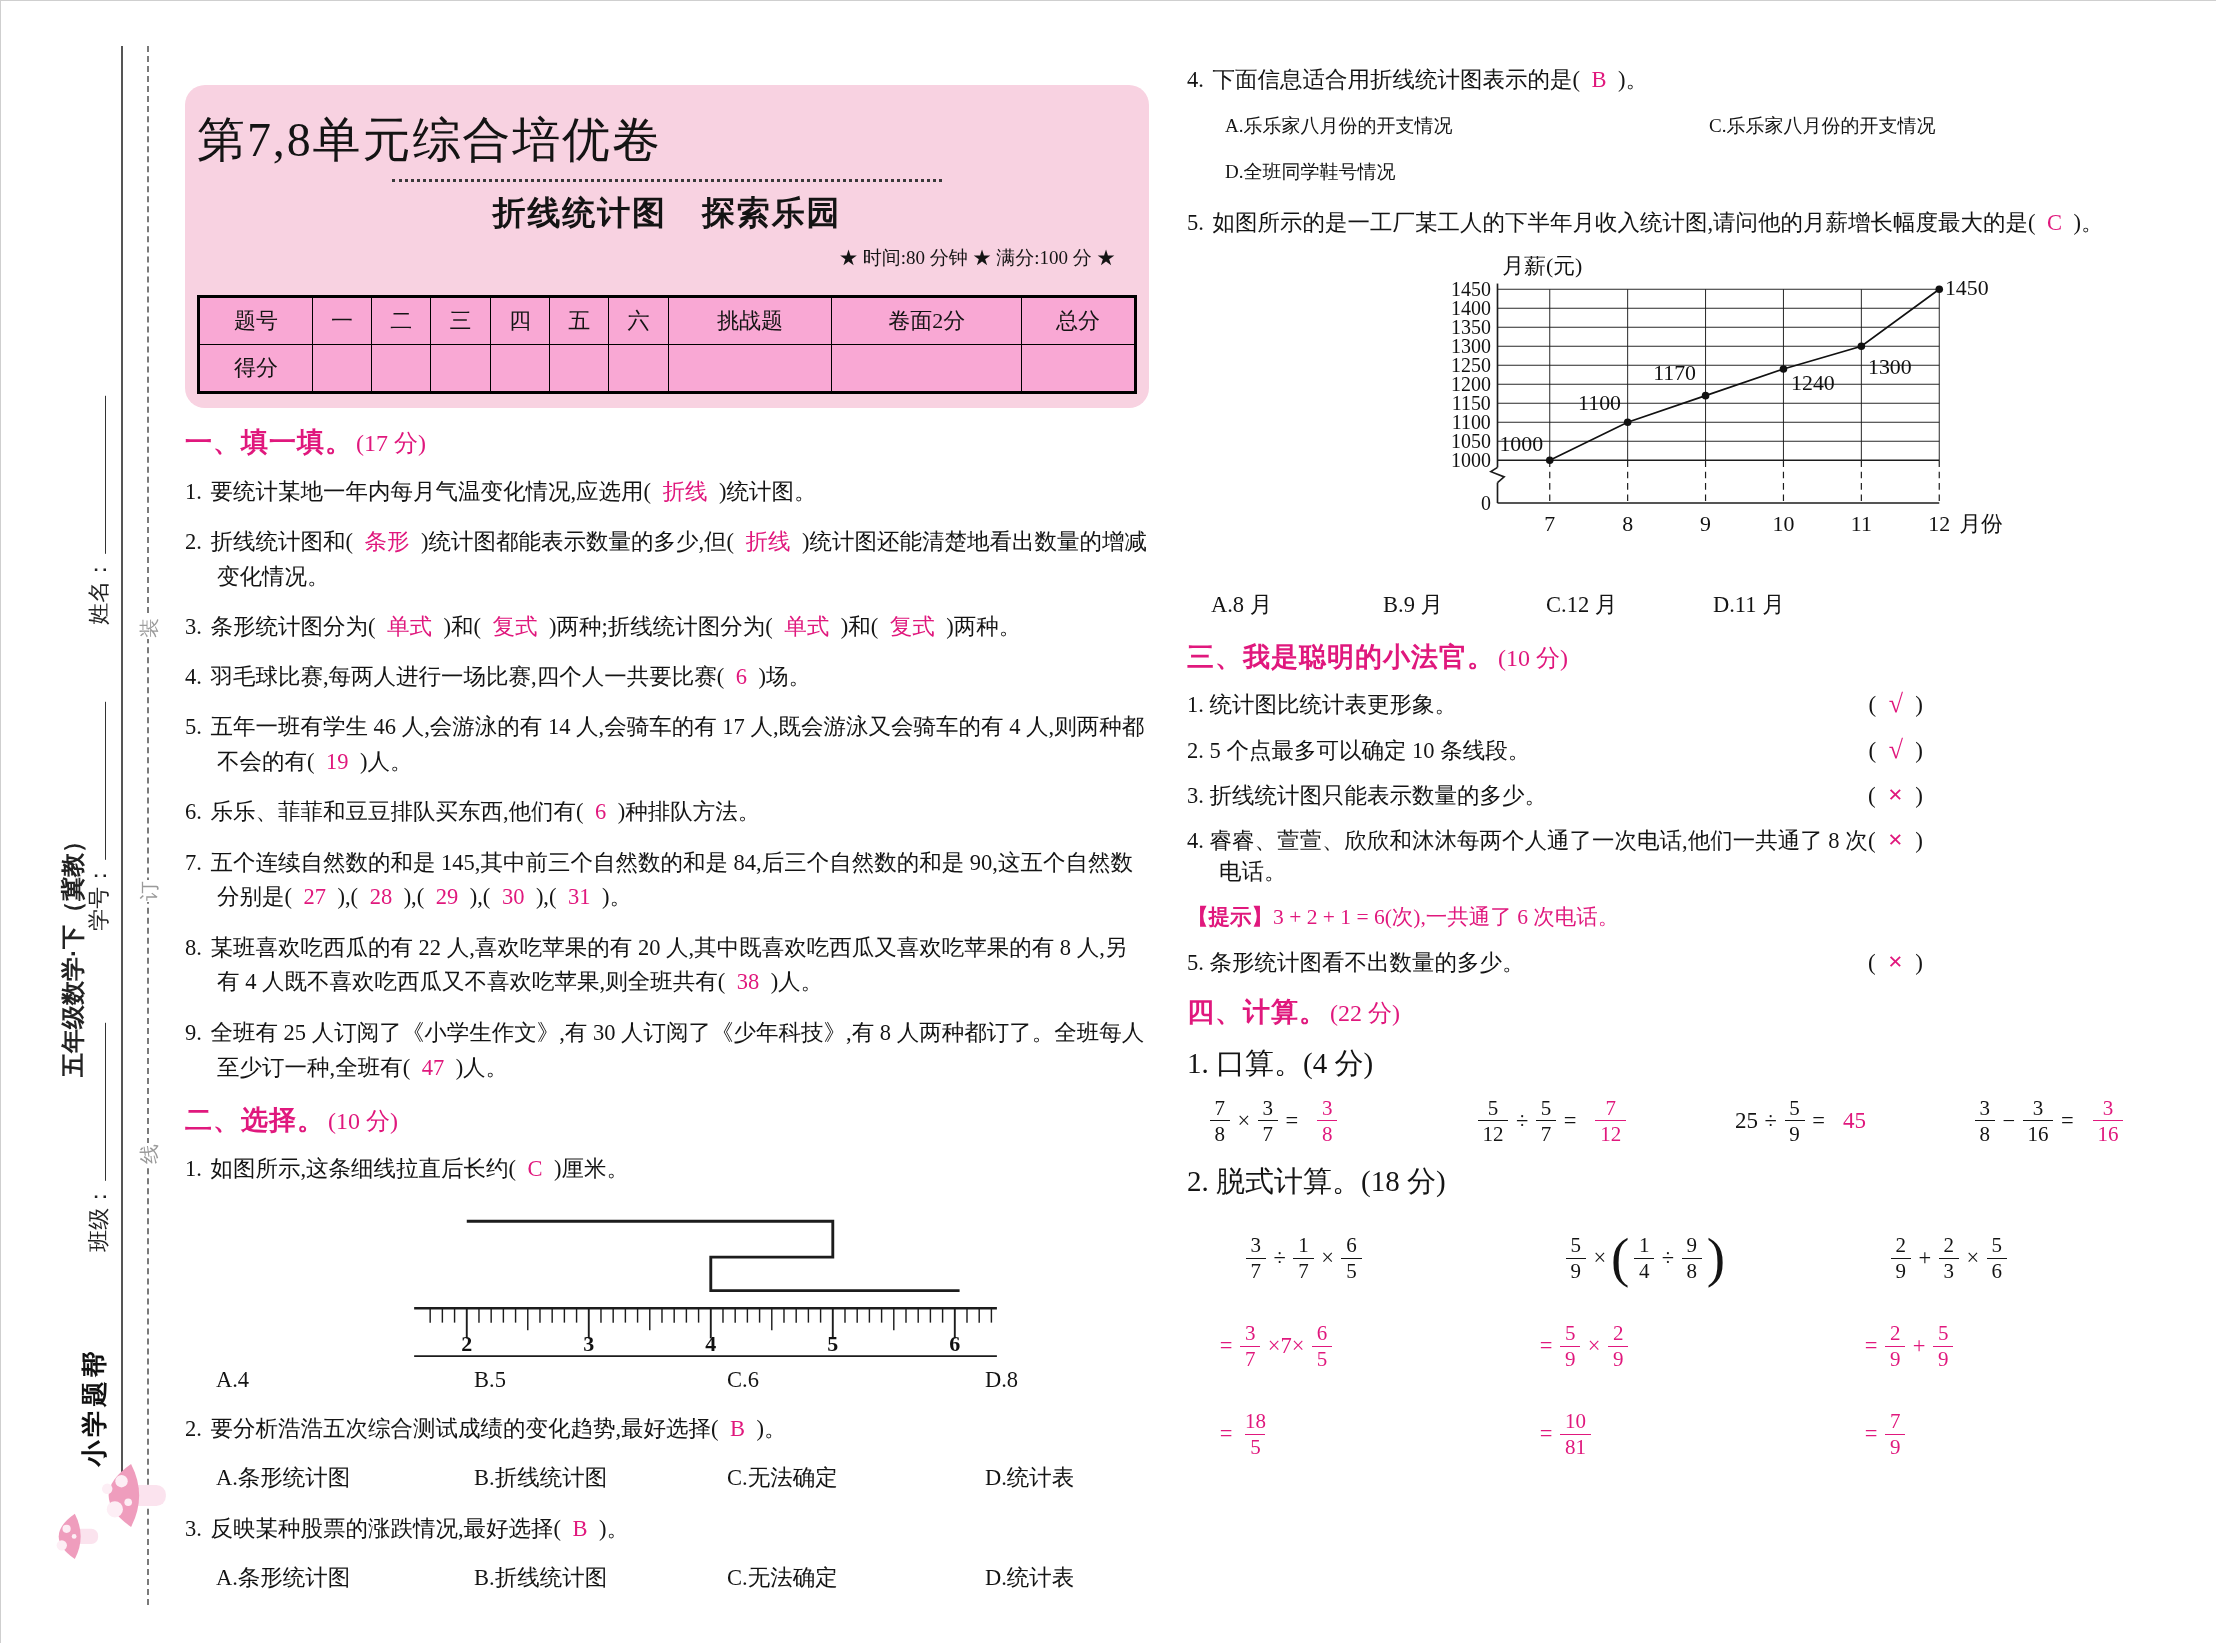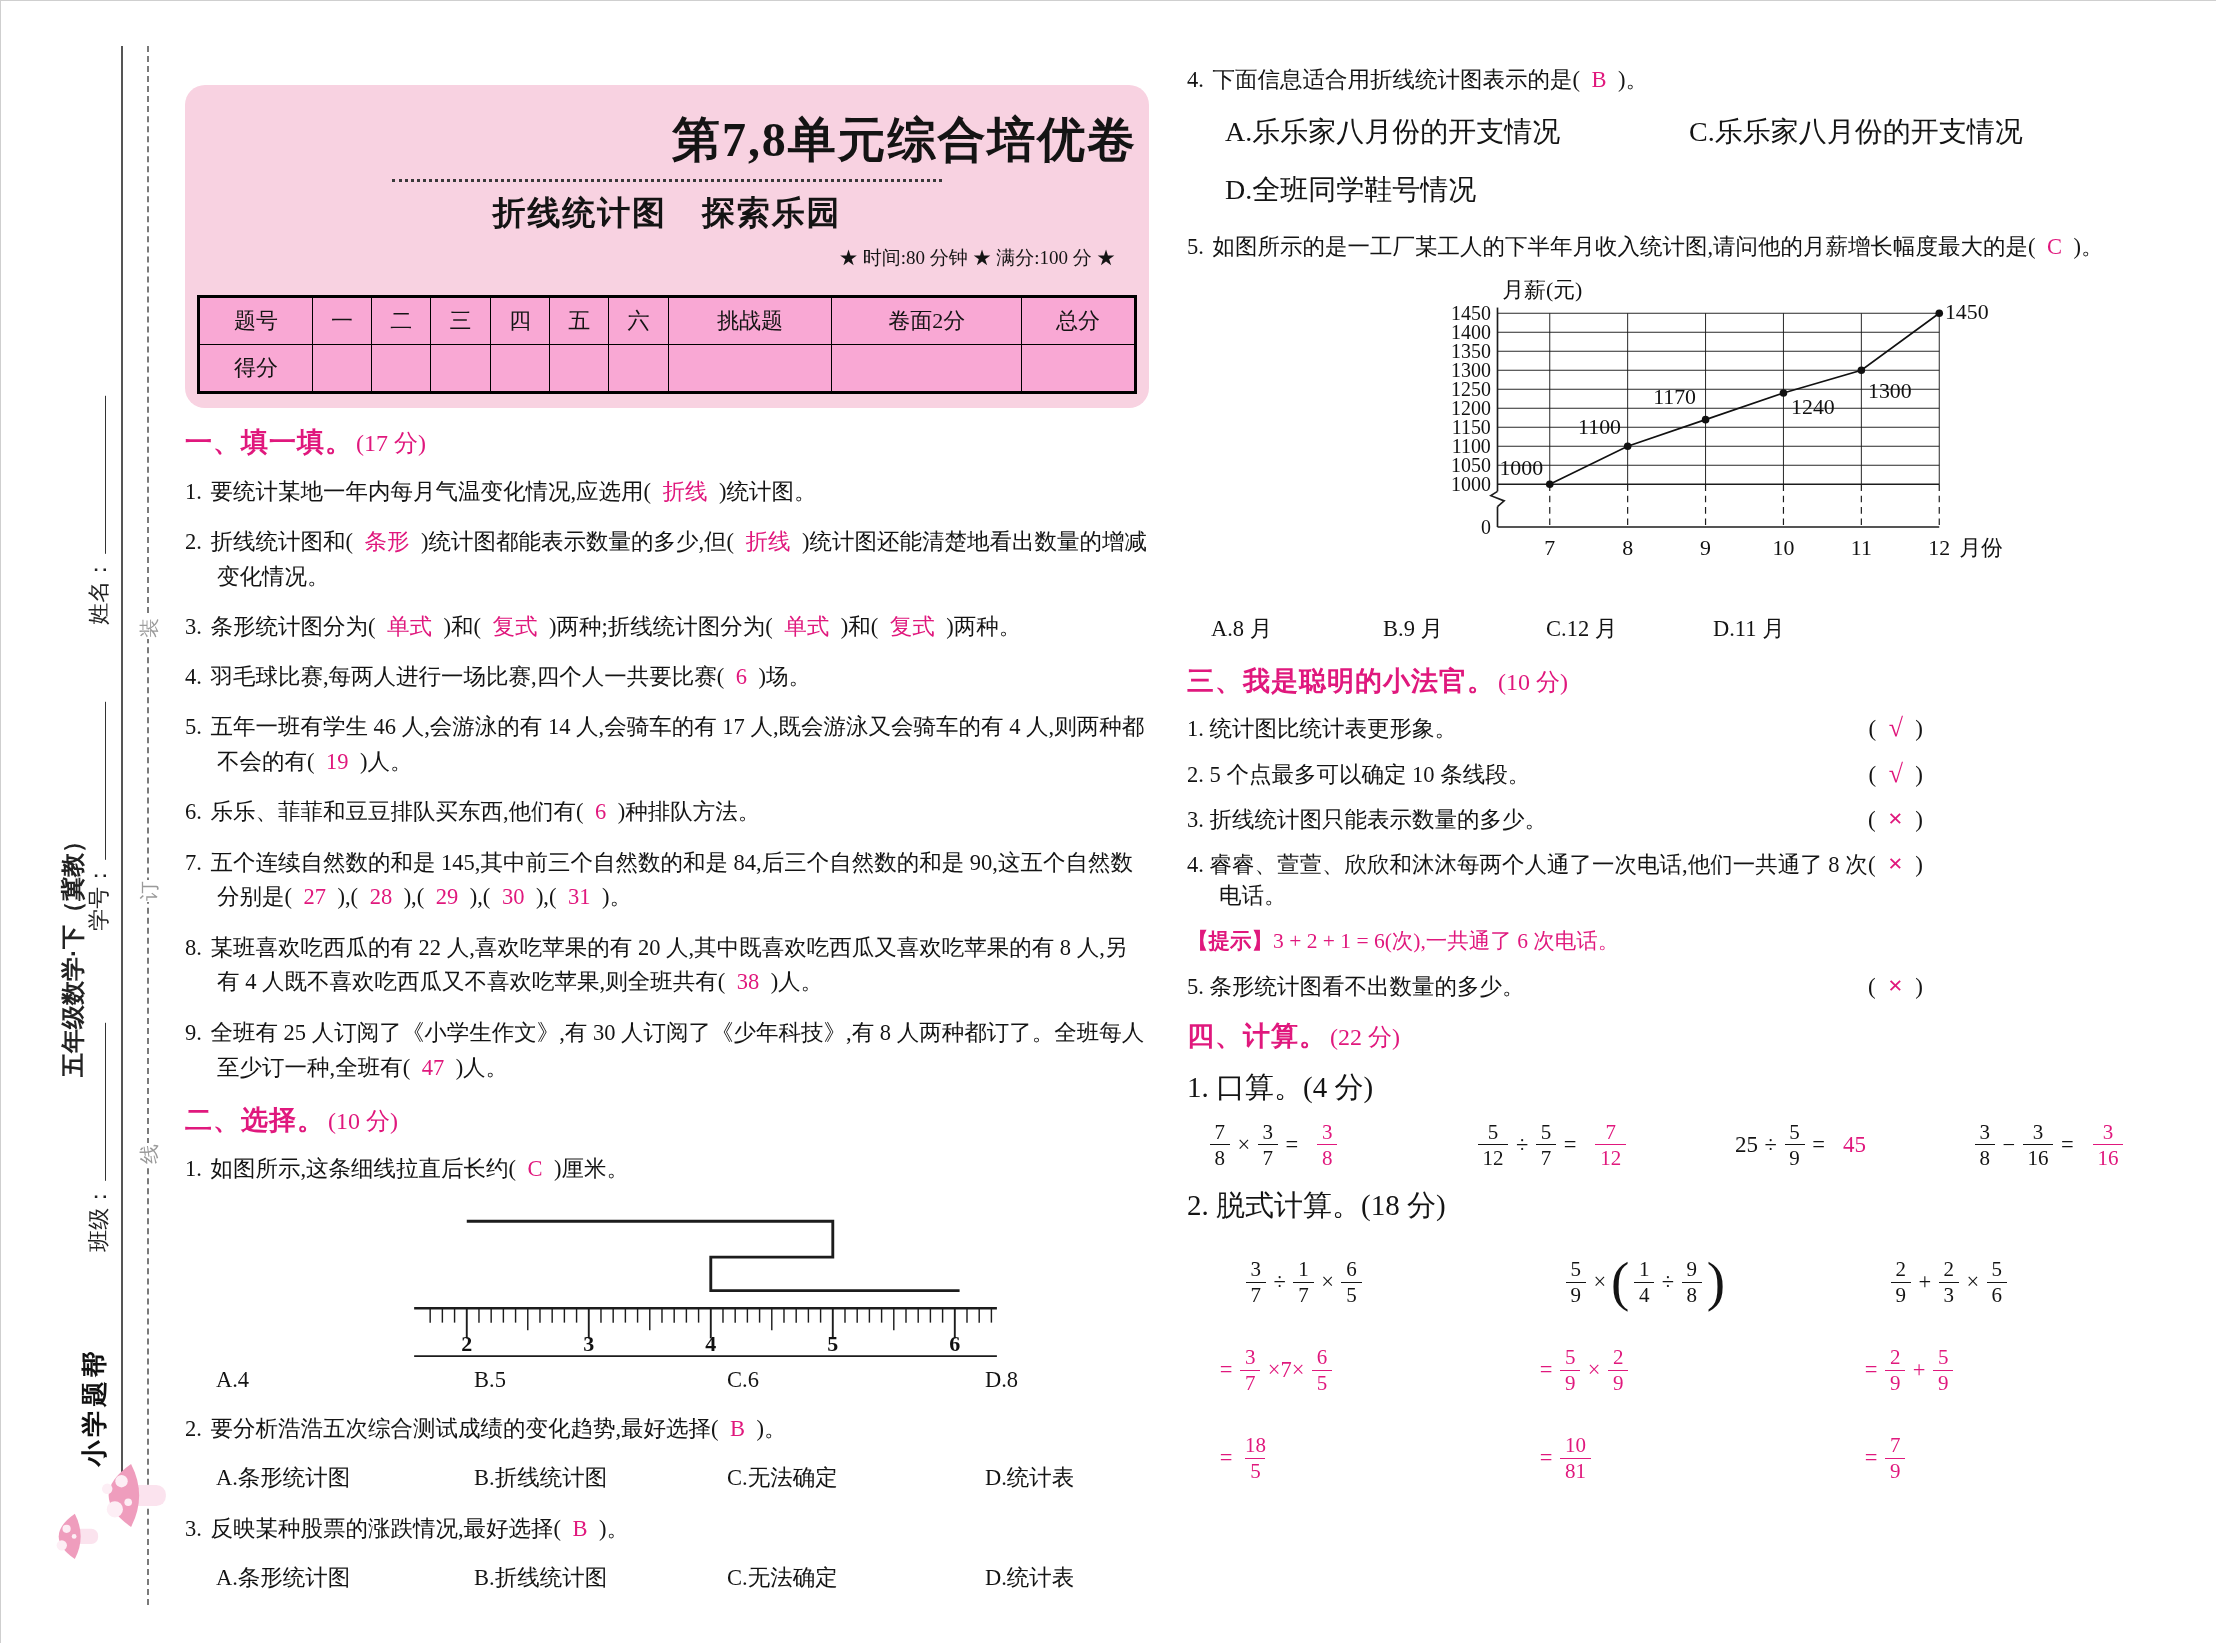--- a/index.html
+++ b/index.html
@@ -15,38 +15,38 @@
   .bind-char{position:absolute;transform:translate(-50%,-50%) rotate(-90deg);color:#9a9a9a;
              font-size:20px;background:#fff;padding:1.9px 1px;}
   .side-brand{position:absolute;transform:translate(-50%,-50%) rotate(-90deg);
               font-family:"Liberation Sans",sans-serif;font-weight:bold;font-size:26px;letter-spacing:3.8px;color:#111;}
   .mushrooms{position:absolute;left:29px;top:1444px;}
   
   .col-left{position:absolute;left:184px;top:84px;width:964px;}
   .col-right{position:absolute;left:1186px;top:62px;width:1004px;}
   
   .header-card{background:var(--card);border-radius:20px;padding:23px 12px 14.3px;margin-bottom:16.3px;}
-  .paper-title{text-align:right;font-size:48px;font-weight:bold;letter-spacing:1.9px;}
+  .paper-title{text-align:left;font-size:48px;font-weight:normal;letter-spacing:1.9px;}
   .dotted-rule{width:550px;margin:6.7px auto 9.6px;border-bottom:3.8px dotted #3a3a3a;}
   .paper-subtitle{text-align:center;font-size:33px;font-weight:bold;font-family:"Liberation Sans",sans-serif;letter-spacing:1.9px;}
   .paper-meta{text-align:right;font-size:19px;padding-right:21.5px;margin-top:8.6px;}
   table.score-table{width:100%;border-collapse:collapse;background:#f9a8d4;margin-top:24px;border:3.8px solid #000;font-family:Liberation Serif, serif;}
   table.score-table td{border:1.4px solid #000;height:44px;text-align:center;font-size:22px;}
   
   .section-head{margin:16.3px 0 14.3px;font-size:27px;color:var(--accent);}
   .sh-main{font-family:"Liberation Sans",sans-serif;font-weight:bold;letter-spacing:1px;}
   .sh-score{font-size:24px;margin-left:2.9px;}
   .question{font-size:22.5px;line-height:1.55;margin-bottom:15.3px;padding-left:32px;text-indent:-32px;}
   .qno{margin-right:2.9px;}
   .ans{color:var(--accent);padding:0 11.5px;}
   .opts4{display:grid;grid-template-columns:258px 253px 258px auto;padding-left:31px;
          font-size:22.5px;margin:2.9px 0 19px;}
   .opts4.wide{grid-template-columns:172px 163px 167px auto;padding-left:24px;}
   .opts2x2{display:grid;grid-template-columns:464px auto;row-gap:20px;padding-left:38px;
-           font-size:28px;margin:4.8px 0 21px;}
+           font-size:19px;margin:4.8px 0 21px;gap:20px;}
   .figure-wrap{margin:12.4px 0 4.8px 210px;}
   .chart-wrap{margin:13.4px 0 7.7px 239px;}
   
   .judge-item{display:flex;align-items:baseline;font-size:22.5px;margin-bottom:14.3px;}
   .judge-text{padding-left:32px;text-indent:-32px;}
   .judge-mark{margin-left:auto;margin-right:268px;white-space:nowrap;font-size:23px;}
   .judge-mark .mark{color:var(--accent);font-weight:bold;padding:0 12.4px;font-size:26px;}
   .hint{font-size:21.5px;color:var(--accent);margin:1.9px 0 16.3px 0;}
   .hint-label{font-family:"Liberation Sans",sans-serif;font-weight:bold;}
   .sub-label{font-size:29px;margin:4.8px 0 12.4px;}

